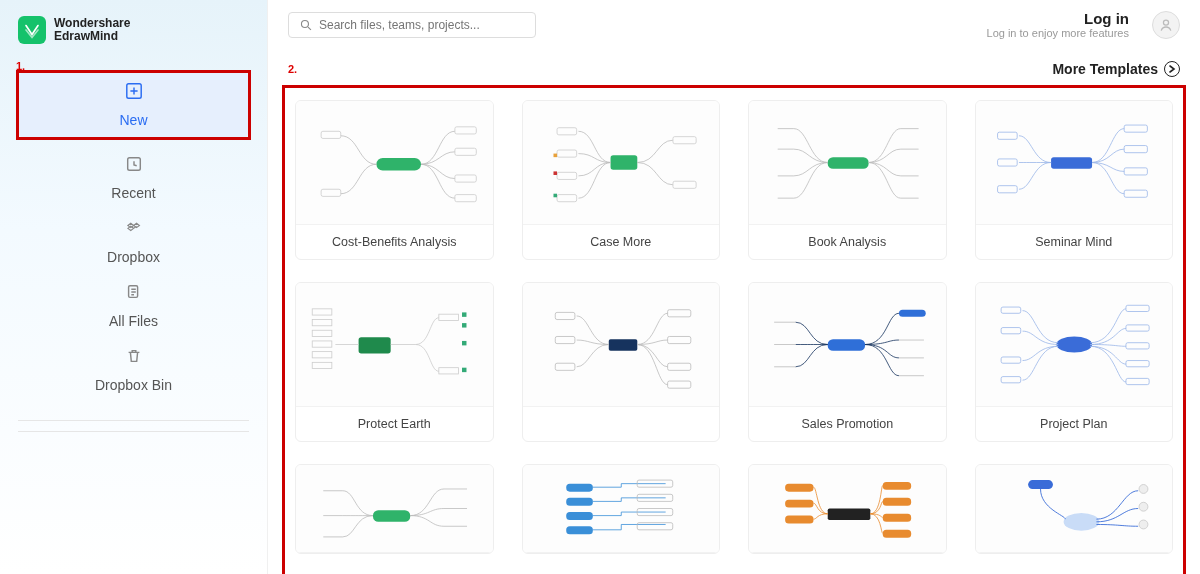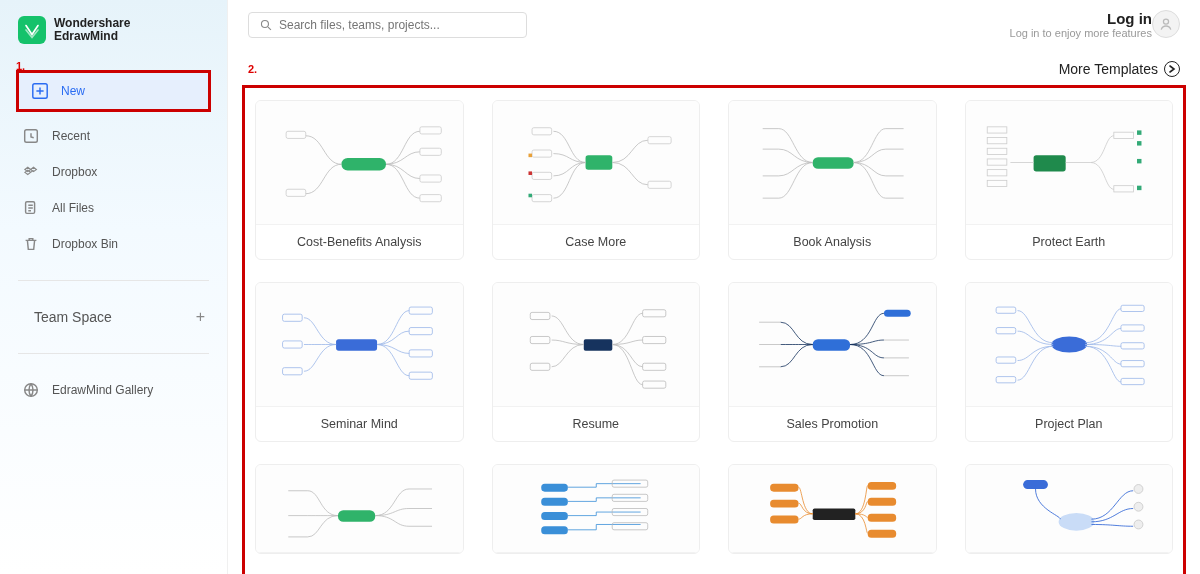--- a/index.html
+++ b/index.html
@@ -6,21 +6,21 @@
   body {
     font-family: -apple-system, BlinkMacSystemFont, "Segoe UI", Arial, sans-serif;
     background: #fff;
     width: 1200px;
     height: 574px;
     overflow: hidden;
     position: relative;
   }
   .layout { display: flex; height: 100%; }
   .sidebar {
-    width: 228px;
+    width: 268px;
     background: linear-gradient(180deg, #e6f3fa 0%, #f3faff 40%, #ffffff 100%);
     border-right: 1px solid #f0f0f0;
     padding: 12px 0;
     position: relative;
   }
   .logo-row {
     display: flex; align-items: center;
     gap: 8px;
     padding: 4px 18px 12px 18px;
   }
@@ -36,21 +36,22 @@
     color: #d00; font-size: 11px; font-weight: 600;
     position: absolute; left: 16px; top: 60px;
   }
   .sidebar-section { padding: 8px 10px; }
   .side-item {
     display: flex; align-items: center; gap: 12px;
     padding: 9px 12px;
     border-radius: 4px;
     cursor: pointer;
     color: #555;
-    font-size: 12px;
+    font-size: 14px;
+    flex-direction: column;
   }
   .side-item.active {
     background: #e6effd;
     color: #2a6cf2;
   }
   .side-item .icon { width: 18px; height: 18px; display: flex; align-items: center; justify-content: center; }
   .side-item.active .icon svg path,
   .side-item.active .icon svg rect { stroke: #2a6cf2; }
   .side-item .icon svg path,
   .side-item .icon svg rect,
@@ -71,51 +72,51 @@
   .main { flex: 1; position: relative; overflow: hidden; }
   .top-bar {
     display: flex; align-items: center; justify-content: space-between;
     padding: 10px 20px 4px 20px;
   }
   .search-wrap {
     display: flex; align-items: center;
     border: 1px solid #ddd;
     border-radius: 4px;
     padding: 5px 10px;
-    width: 279px;
+    width: 248px;
     background: #fff;
   }
   .search-wrap svg { width: 14px; height: 14px; margin-right: 6px; }
   .search-input {
     border: none; outline: none;
     font-size: 12px; color: #666;
     flex: 1;
     background: transparent;
   }
-  .login-block { display:flex; gap:0; }
+  .login-block { display:flex; align-items:center; gap:23px; }
   .login-text { text-align: right; }
   .login-title { font-size: 15px; font-weight: 700; color: #222; cursor: pointer; }
   .login-sub { font-size: 11px; color: #999; }
   .avatar {
     width: 28px; height: 28px; border-radius: 50%;
     border: 1px solid #ddd; background: #f3f3f3;
     display: flex; align-items: center; justify-content: center;
   }
   .avatar svg { width: 16px; height: 16px; }
 
   .examples-header {
     display: flex; align-items: center; justify-content: space-between;
     padding: 18px 20px 8px 20px;
   }
   .examples-title-wrap { display:flex; align-items:baseline; gap:18px; }
   .examples-title { font-size: 24px; font-weight: 400; color: #222; }
   .annotation2 { color: #d00; font-size: 11px; font-weight: 600; }
   .more-templates {
     display:flex; align-items:center; gap:6px;
-    font-size: 14px; font-weight: 400; color:#222; cursor:pointer;justify-content:space-between;
+    font-size: 14px; font-weight: 700; color:#222; cursor:pointer;justify-content:space-between;
   }
   .more-templates .circ {
     width: 16px; height:16px; border:1.6px solid #222; border-radius:50%;
     display:flex; align-items:center; justify-content:center;
   }
   .grid-wrap {
     border: 3px solid #c00;
     margin: 0 14px 0 14px;
     padding: 8px 4px;
     height: 530px;
@@ -214,49 +215,23 @@
           <svg viewBox="0 0 20 20">
               <path d="M4 6h12M8 6V4h4v2M6 6l1 10h6l1-10"></path>
             </svg>
         </span>
         <span>Dropbox Bin</span>
       </div>
     </div>
 
     <div class="divider"></div>
 
-    <div class="sidebar-section">
-      <div class="teamspace-row">
-        <div class="ts-left">
-          <span class="icon">
-            <svg viewBox="0 0 20 20">
-                <circle cx="7" cy="8" r="2.2"></circle>
-                <circle cx="13" cy="8" r="2.2"></circle>
-                <path d="M3 16c0-2 2-3.5 4-3.5s4 1.5 4 3.5M9 16c0-2 2-3.5 4-3.5s4 1.5 4 3.5"></path>
-              </svg>
-          </span>
-          <span>Team Space</span>
-        </div>
-        <span class="plus-btn">+</span>
-      </div>
-    </div>
 
     <div class="divider"></div>
 
-    <div class="sidebar-section">
-      <div class="side-item">
-        <span class="icon">
-          <svg viewBox="0 0 20 20">
-              <circle cx="10" cy="10" r="7"></circle>
-              <path d="M3 10h14M10 3c3 4 3 10 0 14M10 3c-3 4-3 10 0 14"></path>
-            </svg>
-        </span>
-        <span>EdrawMind Gallery</span>
-      </div>
-    </div>
   </div>
 
   <div class="main">
     <div class="top-bar">
       <div class="search-wrap">
         <svg viewBox="0 0 20 20">
             <circle cx="8.5" cy="8.5" r="5" stroke="#888" stroke-width="1.6" fill="none"></circle>
             <path d="M13 13l4 4" stroke="#888" stroke-width="1.6"></path>
           </svg>
         <input class="search-input" placeholder="Search files, teams, projects..." style="">
@@ -364,47 +339,20 @@
                   <path d="M160 100h20"></path>
               </g>
             </svg>
           </div>
           <div class="card-title">Book Analysis</div>
         </div>
 
         <div class="card">
           <div class="thumb">
             <svg viewBox="0 0 200 120">
-              <rect x="60" y="52" width="36" height="18" rx="3" fill="#1f8a4c"></rect>
-              <g stroke="#ccc" stroke-width="0.9" fill="none">
-                <path d="M60 60 H34"></path>
-                  <rect x="8" y="20" width="22" height="7" stroke="#ccc"></rect>
-                  <rect x="8" y="32" width="22" height="7"></rect>
-                  <rect x="8" y="44" width="22" height="7"></rect>
-                  <rect x="8" y="56" width="22" height="7"></rect>
-                  <rect x="8" y="68" width="22" height="7"></rect>
-                  <rect x="8" y="80" width="22" height="7"></rect>
-                <path d="M96 60 H124"></path>
-                <path d="M124 60 C140 60 140 30 150 30"></path>
-                  <rect x="150" y="26" width="22" height="7"></rect>
-                <path d="M124 60 C140 60 140 90 150 90"></path>
-                  <rect x="150" y="86" width="22" height="7"></rect>
-              </g>
-              <rect x="176" y="24" width="5" height="5" fill="#3a7"></rect>
-              <rect x="176" y="36" width="5" height="5" fill="#3a7"></rect>
-              <rect x="176" y="56" width="5" height="5" fill="#3a7"></rect>
-              <rect x="176" y="86" width="5" height="5" fill="#3a7"></rect>
-            </svg>
-          </div>
-          <div class="card-title">Protect Earth</div>
-        </div>
-
-        <div class="card">
-          <div class="thumb">
-            <svg viewBox="0 0 200 120">
               <rect x="74" y="54" width="46" height="13" rx="3" fill="#3a6cd8"></rect>
               <g stroke="#9bb6e8" stroke-width="0.9" fill="none">
                 <path d="M74 60 C54 60 52 30 38 30"></path>
                   <rect x="14" y="26" width="22" height="8" rx="2"></rect>
                 <path d="M74 60 C54 60 52 60 38 60"></path>
                   <rect x="14" y="56" width="22" height="8" rx="2"></rect>
                 <path d="M74 60 C54 60 52 90 38 90"></path>
                   <rect x="14" y="86" width="22" height="8" rx="2"></rect>
                 <path d="M120 60 C140 60 142 22 156 22"></path>
                   <rect x="156" y="18" width="26" height="8" rx="2"></rect>
@@ -416,40 +364,66 @@
                   <rect x="156" y="91" width="26" height="8" rx="2"></rect>
               </g>
             </svg>
           </div>
           <div class="card-title">Seminar Mind</div>
         </div>
 
         <div class="card">
           <div class="thumb">
             <svg viewBox="0 0 200 120">
+              <rect x="60" y="52" width="36" height="18" rx="3" fill="#1f8a4c"></rect>
+              <g stroke="#ccc" stroke-width="0.9" fill="none">
+                <path d="M60 60 H34"></path>
+                  <rect x="8" y="20" width="22" height="7" stroke="#ccc"></rect>
+                  <rect x="8" y="32" width="22" height="7"></rect>
+                  <rect x="8" y="44" width="22" height="7"></rect>
+                  <rect x="8" y="56" width="22" height="7"></rect>
+                  <rect x="8" y="68" width="22" height="7"></rect>
+                  <rect x="8" y="80" width="22" height="7"></rect>
+                <path d="M96 60 H124"></path>
+                <path d="M124 60 C140 60 140 30 150 30"></path>
+                  <rect x="150" y="26" width="22" height="7"></rect>
+                <path d="M124 60 C140 60 140 90 150 90"></path>
+                  <rect x="150" y="86" width="22" height="7"></rect>
+              </g>
+              <rect x="176" y="24" width="5" height="5" fill="#3a7"></rect>
+              <rect x="176" y="36" width="5" height="5" fill="#3a7"></rect>
+              <rect x="176" y="56" width="5" height="5" fill="#3a7"></rect>
+              <rect x="176" y="86" width="5" height="5" fill="#3a7"></rect>
+            </svg>
+          </div>
+          <div class="card-title">Protect Earth</div>
+        </div>
+
+        <div class="card">
+          <div class="thumb">
+            <svg viewBox="0 0 200 120">
               <rect x="86" y="54" width="32" height="13" rx="2" fill="#16335e"></rect>
               <g stroke="#bbb" stroke-width="0.9" fill="none">
                 <path d="M86 60 C66 60 64 28 50 28"></path>
                   <rect x="26" y="24" width="22" height="8" rx="2"></rect>
                 <path d="M86 60 C66 60 64 55 50 55"></path>
                   <rect x="26" y="51" width="22" height="8" rx="2"></rect>
                 <path d="M86 60 C66 60 64 85 50 85"></path>
                   <rect x="26" y="81" width="22" height="8" rx="2"></rect>
                 <path d="M118 60 C138 60 140 25 152 25"></path>
                   <rect x="152" y="21" width="26" height="8" rx="2"></rect>
                 <path d="M118 60 C138 60 140 55 152 55"></path>
                   <rect x="152" y="51" width="26" height="8" rx="2"></rect>
                 <path d="M118 60 C138 60 140 85 152 85"></path>
                   <rect x="152" y="81" width="26" height="8" rx="2"></rect>
                 <path d="M118 60 C138 60 140 105 152 105"></path>
                   <rect x="152" y="101" width="26" height="8" rx="2"></rect>
               </g>
             </svg>
           </div>
-          <div class="card-title">Resume</div>
         </div>
 
         <div class="card">
           <div class="thumb">
             <svg viewBox="0 0 200 120">
               <rect x="78" y="54" width="42" height="13" rx="6" fill="#2f6fd8"></rect>
               <g stroke="#16335e" stroke-width="0.9" fill="none">
                 <path d="M78 60 C58 60 58 35 42 35"></path>
                   <path d="M42 35h-24" stroke="#bbb"></path>
                 <path d="M78 60 C58 60 58 60 42 60"></path>

